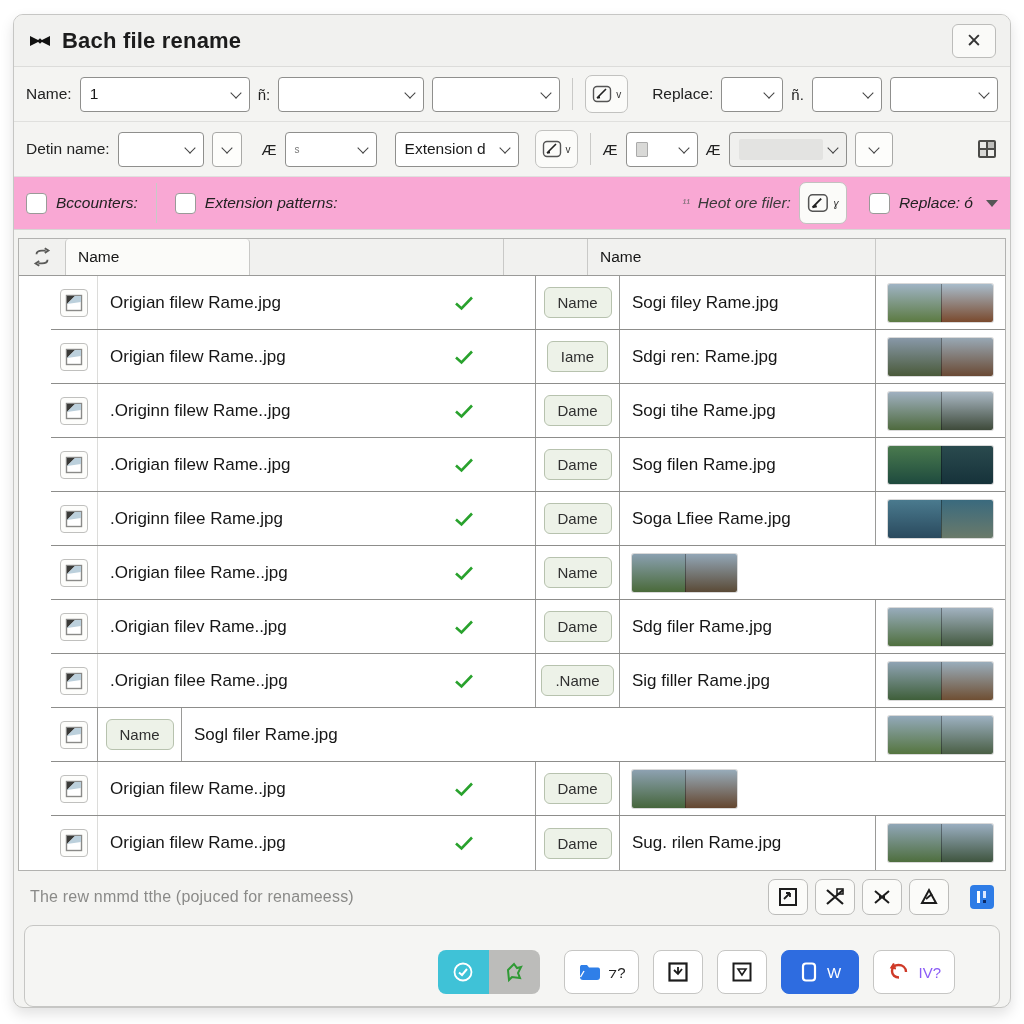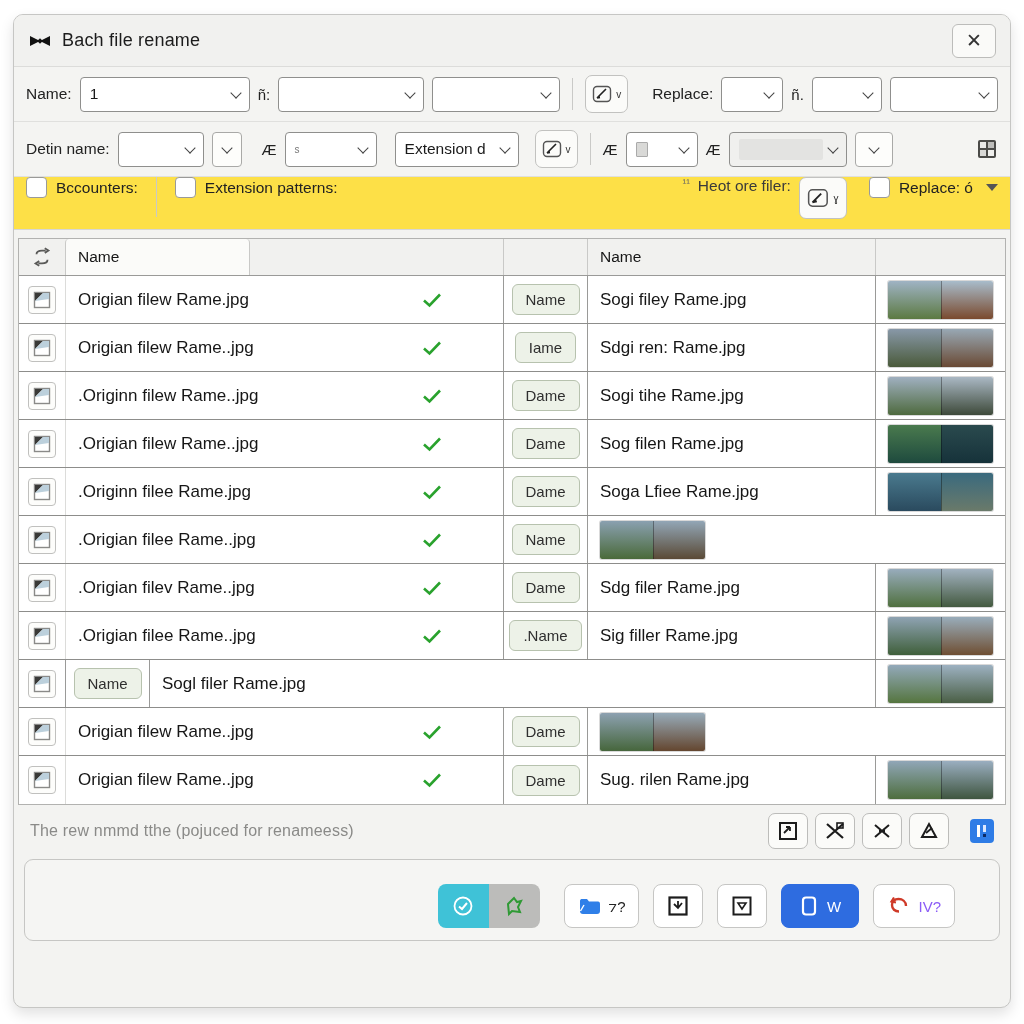--- a/index.html
+++ b/index.html
@@ -5,26 +5,26 @@
   * { box-sizing: border-box; margin: 0; padding: 0; }
   html,body { width:1024px; height:1024px; background:#ffffff; font-family:"Liberation Sans",sans-serif; color:#1c1c1c; }
   .dialog{
     position:absolute; left:13px; top:14px; width:998px; height:994px;
     background:#f3f3f1; border:1px solid #c6c6c4; border-radius:10px;
     box-shadow:0 6px 14px rgba(0,0,0,.12); overflow:hidden;
   }
   
   .titlebar{ height:52px; display:flex; align-items:center; padding:0 14px; background:#f1f1ef; border-bottom:1px solid #dcdcda; }
   .title-icon{ width:24px; height:24px; margin-right:10px; flex:0 0 auto; }
-  .title-text{ font-size:18px; font-weight:400; letter-spacing:.2px;text-align:center; }
+  .title-text{ font-size:22px; font-weight:700; letter-spacing:.2px;text-align:center; }
   .close-btn{ margin-left:auto; width:44px; height:34px; background:#fafaf8; border:1px solid #bcbcba; border-radius:6px;
     display:flex; align-items:center; justify-content:center; font-size:19px; color:#333; cursor:default; }
   
   .trow1,.trow2{ height:55px; display:flex; align-items:center; gap:8px; padding:0 12px; border-bottom:1px solid #e0e0de; background:#f4f4f2;}
-  .trow3{ height:53px; display:flex; align-items:flex-start; gap:8px; padding:0 12px; border-bottom:1px solid #d6d6d4; background:#fde047;}
+  .trow3{ height:53px; display:flex; align-items:center; gap:8px; padding:0 12px; border-bottom:1px solid #d6d6d4; background:#f9a8d4;font-style:italic;}
   .lbl{ font-size:15.5px; color:#222; white-space:nowrap; }
   .glyph{ font-size:15px; color:#222; white-space:nowrap; }
   .combo{ height:35px; background:#fff; border:1px solid #8f8f8d; border-radius:4px; display:flex; align-items:center; padding:0 9px; gap:6px; }
   .combo .val{ font-size:15.5px; color:#1a1a1a; }
   .chev{ width:8px; height:8px; border-right:1.6px solid #444; border-bottom:1.6px solid #444; transform:rotate(45deg); margin-left:auto; margin-top:-3px; flex:0 0 auto;}
   .chev.solo{ margin-left:0; }
   .chevbtn{ width:30px; height:35px; background:#fdfdfb; border:1px solid #a9a9a7; border-radius:4px; display:flex; align-items:center; justify-content:center; }
   .vsep{ width:1px; height:32px; background:#c9c9c7; margin:0 4px; flex:0 0 auto;}
   .iconbtn{ height:38px; min-width:40px; background:#fbfbf9; border:1px solid #c2c2c0; border-radius:7px; display:flex; align-items:center; justify-content:center; padding:0 6px;}
   .tinyv{ font-size:10px; color:#333; margin-left:2px;}
@@ -37,21 +37,21 @@
   
   .table{ margin:8px 4px 0 4px; background:#fff; border:1px solid #b2b2b0; }
   .thead{ display:flex; height:37px; background:#f1f1ef; border-bottom:1px solid #9a9a98; align-items:stretch; }
   .hc{ display:flex; align-items:center; padding:0 12px; font-size:15.5px; color:#161616; }
   .hc.tab{ background:#fbfbf9; border-left:1px solid #c9c9c7; border-right:1px solid #c9c9c7; border-radius:4px 4px 0 0;}
   .c-icon{ width:46px; flex:0 0 auto; justify-content:center; }
   .c-orig{ width:438px; flex:0 0 auto; }
   .c-tag{ width:84px; flex:0 0 auto; justify-content:center; }
   .c-new{ width:288px; flex:1 1 auto; }
   .c-thumb{ width:130px; flex:0 0 auto; justify-content:center; }
-  .tbody .trow{ display:flex; height:48px; border-bottom:1px solid #8d8d8b; background:#fff; align-items:stretch;}
+  .tbody .trow{ display:flex; height:54px; border-bottom:1px solid #8d8d8b; background:#fff; align-items:stretch;margin-left:32px;}
   .tbody .trow:last-child{ border-bottom:none; }
   .c{ display:flex; align-items:center; padding:0 12px; overflow:hidden; }
   .c-icon{ padding:0; }
   .c-tag,.c-new,.c-thumb{ border-left:1px solid #9a9a98; }
   .c-orig{ border-left:1px solid #dcdcda; }
   .orig,.newname{ font-size:17px; color:#161616; white-space:nowrap; }
   .check{ margin-left:auto; margin-right:48px; display:flex; }
   .tagbtn{ font-family:"Liberation Sans",sans-serif; font-size:15px; color:#2f2f2f; background:#edf2e8; border:1px solid #b7c2ae; border-radius:6px; padding:6px 13px; }
   .imgfile{ width:28px; height:28px; background:#fdfdfb; border:1px solid #c0c0be; border-radius:4px; display:flex; align-items:center; justify-content:center; }
   .thumb{ width:118px; height:38px; border-radius:2px; overflow:hidden; display:flex; box-shadow:0 0 0 1px rgba(0,0,0,.15);}

